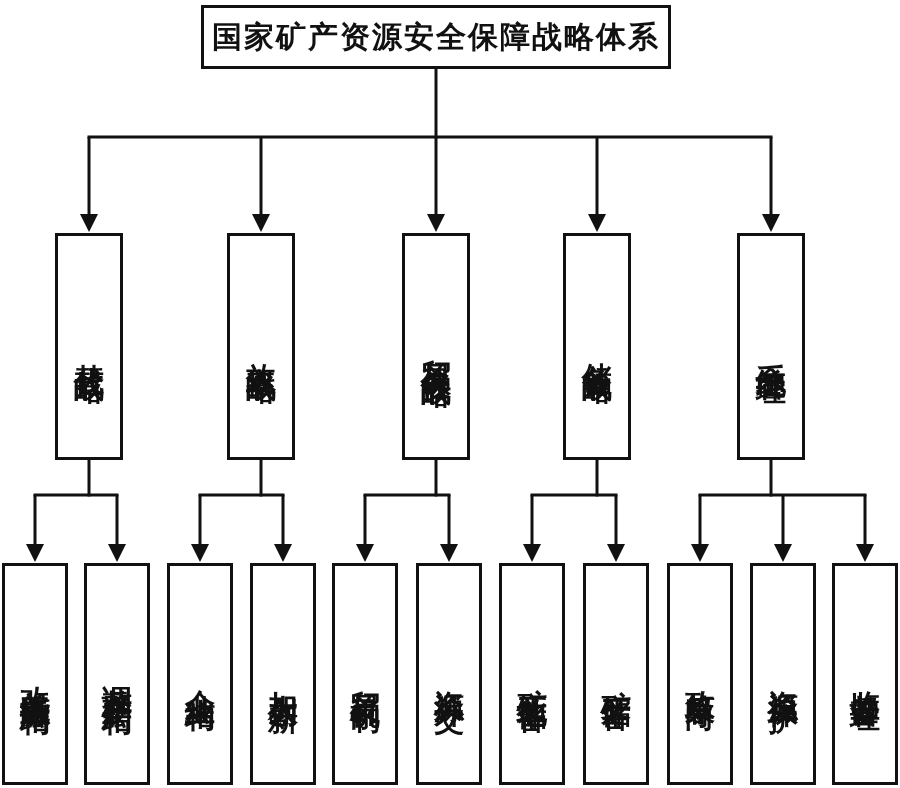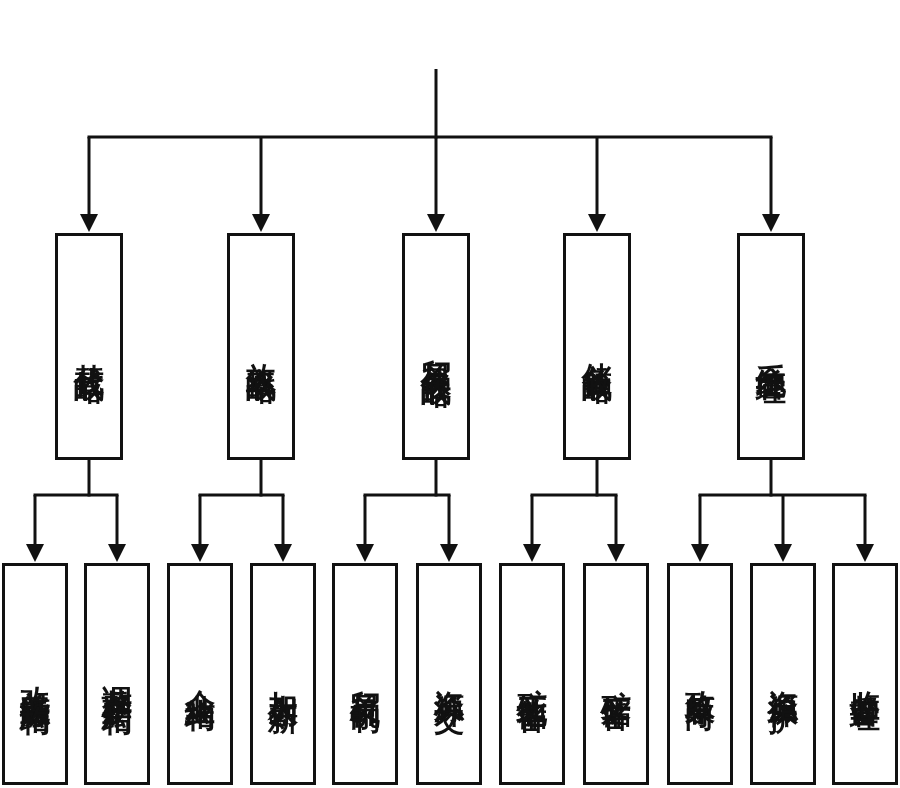--- a/index.html
+++ b/index.html
@@ -135,20 +135,23 @@
       <polygon points="356,544 374,544 365,562"></polygon>
       <polygon points="440,544 458,544 449,562"></polygon>
       <polygon points="523,544 541,544 532,562"></polygon>
       <polygon points="607,544 625,544 616,562"></polygon>
       <polygon points="691,544 709,544 700,562"></polygon>
       <polygon points="774,544 792,544 783,562"></polygon>
       <polygon points="856,544 874,544 865,562"></polygon>
     </g>
   </svg>
 
+  <div class="node root-node">
+    <span>国家矿产资源安全保障战略体系</span>
+  </div>
 
   <div class="node vnode lvl2 b1">
     <span>替代战略</span>
   </div>
   <div class="node vnode lvl2 b2">
     <span>效率战略</span>
   </div>
   <div class="node vnode lvl2 b3">
     <span>贸易伙伴战略</span>
   </div>

